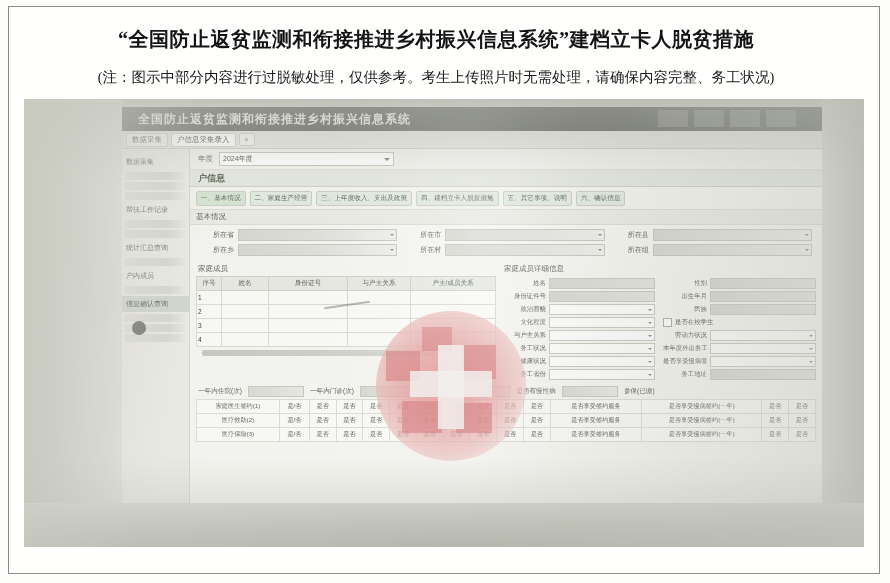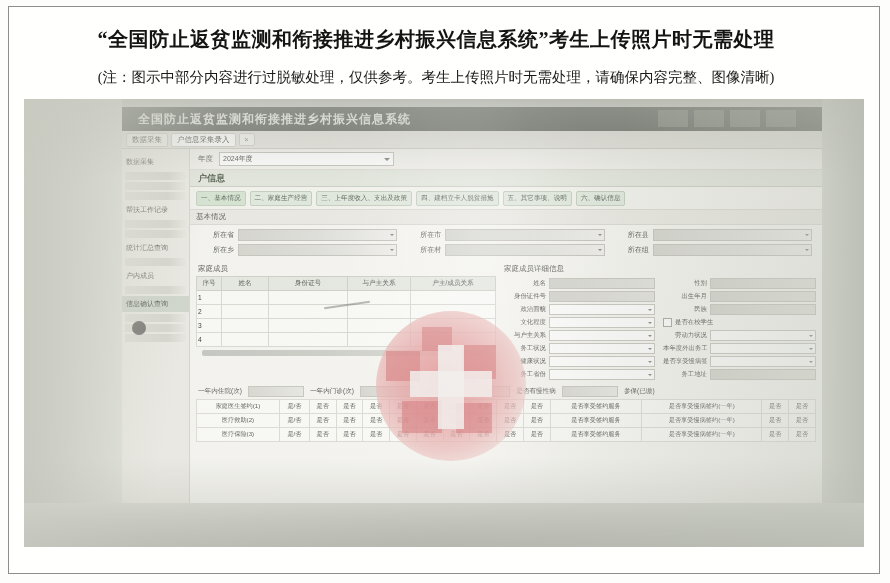--- a/index.html
+++ b/index.html
@@ -469,22 +469,22 @@
     transform: rotate(-8deg);
     z-index: 33;
   }
 </style>
 </head>
 <body>
 
 <div class="page">
   <div class="sheet-border"></div>
 
-  <div class="doc-title">“全国防止返贫监测和衔接推进乡村振兴信息系统”考生上传照片时无需处理</div>
-  <div class="doc-note">(注：图示中部分内容进行过脱敏处理，仅供参考。考生上传照片时无需处理，请确保内容完整、图像清晰)</div>
+  <div class="doc-title">“全国防止返贫监测和衔接推进乡村振兴信息系统”建档立卡人脱贫措施</div>
+  <div class="doc-note">(注：图示中部分内容进行过脱敏处理，仅供参考。考生上传照片时无需处理，请确保内容完整、务工状况)</div>
 
   <div class="photo">
     <div class="photo-left-strip"></div>
     <div class="photo-right-strip"></div>
     <div class="photo-bottom-strip"></div>
 
     <div class="app">
 
       <div class="app-header">
         <span>全国防止返贫监测和衔接推进乡村振兴信息系统</span>

